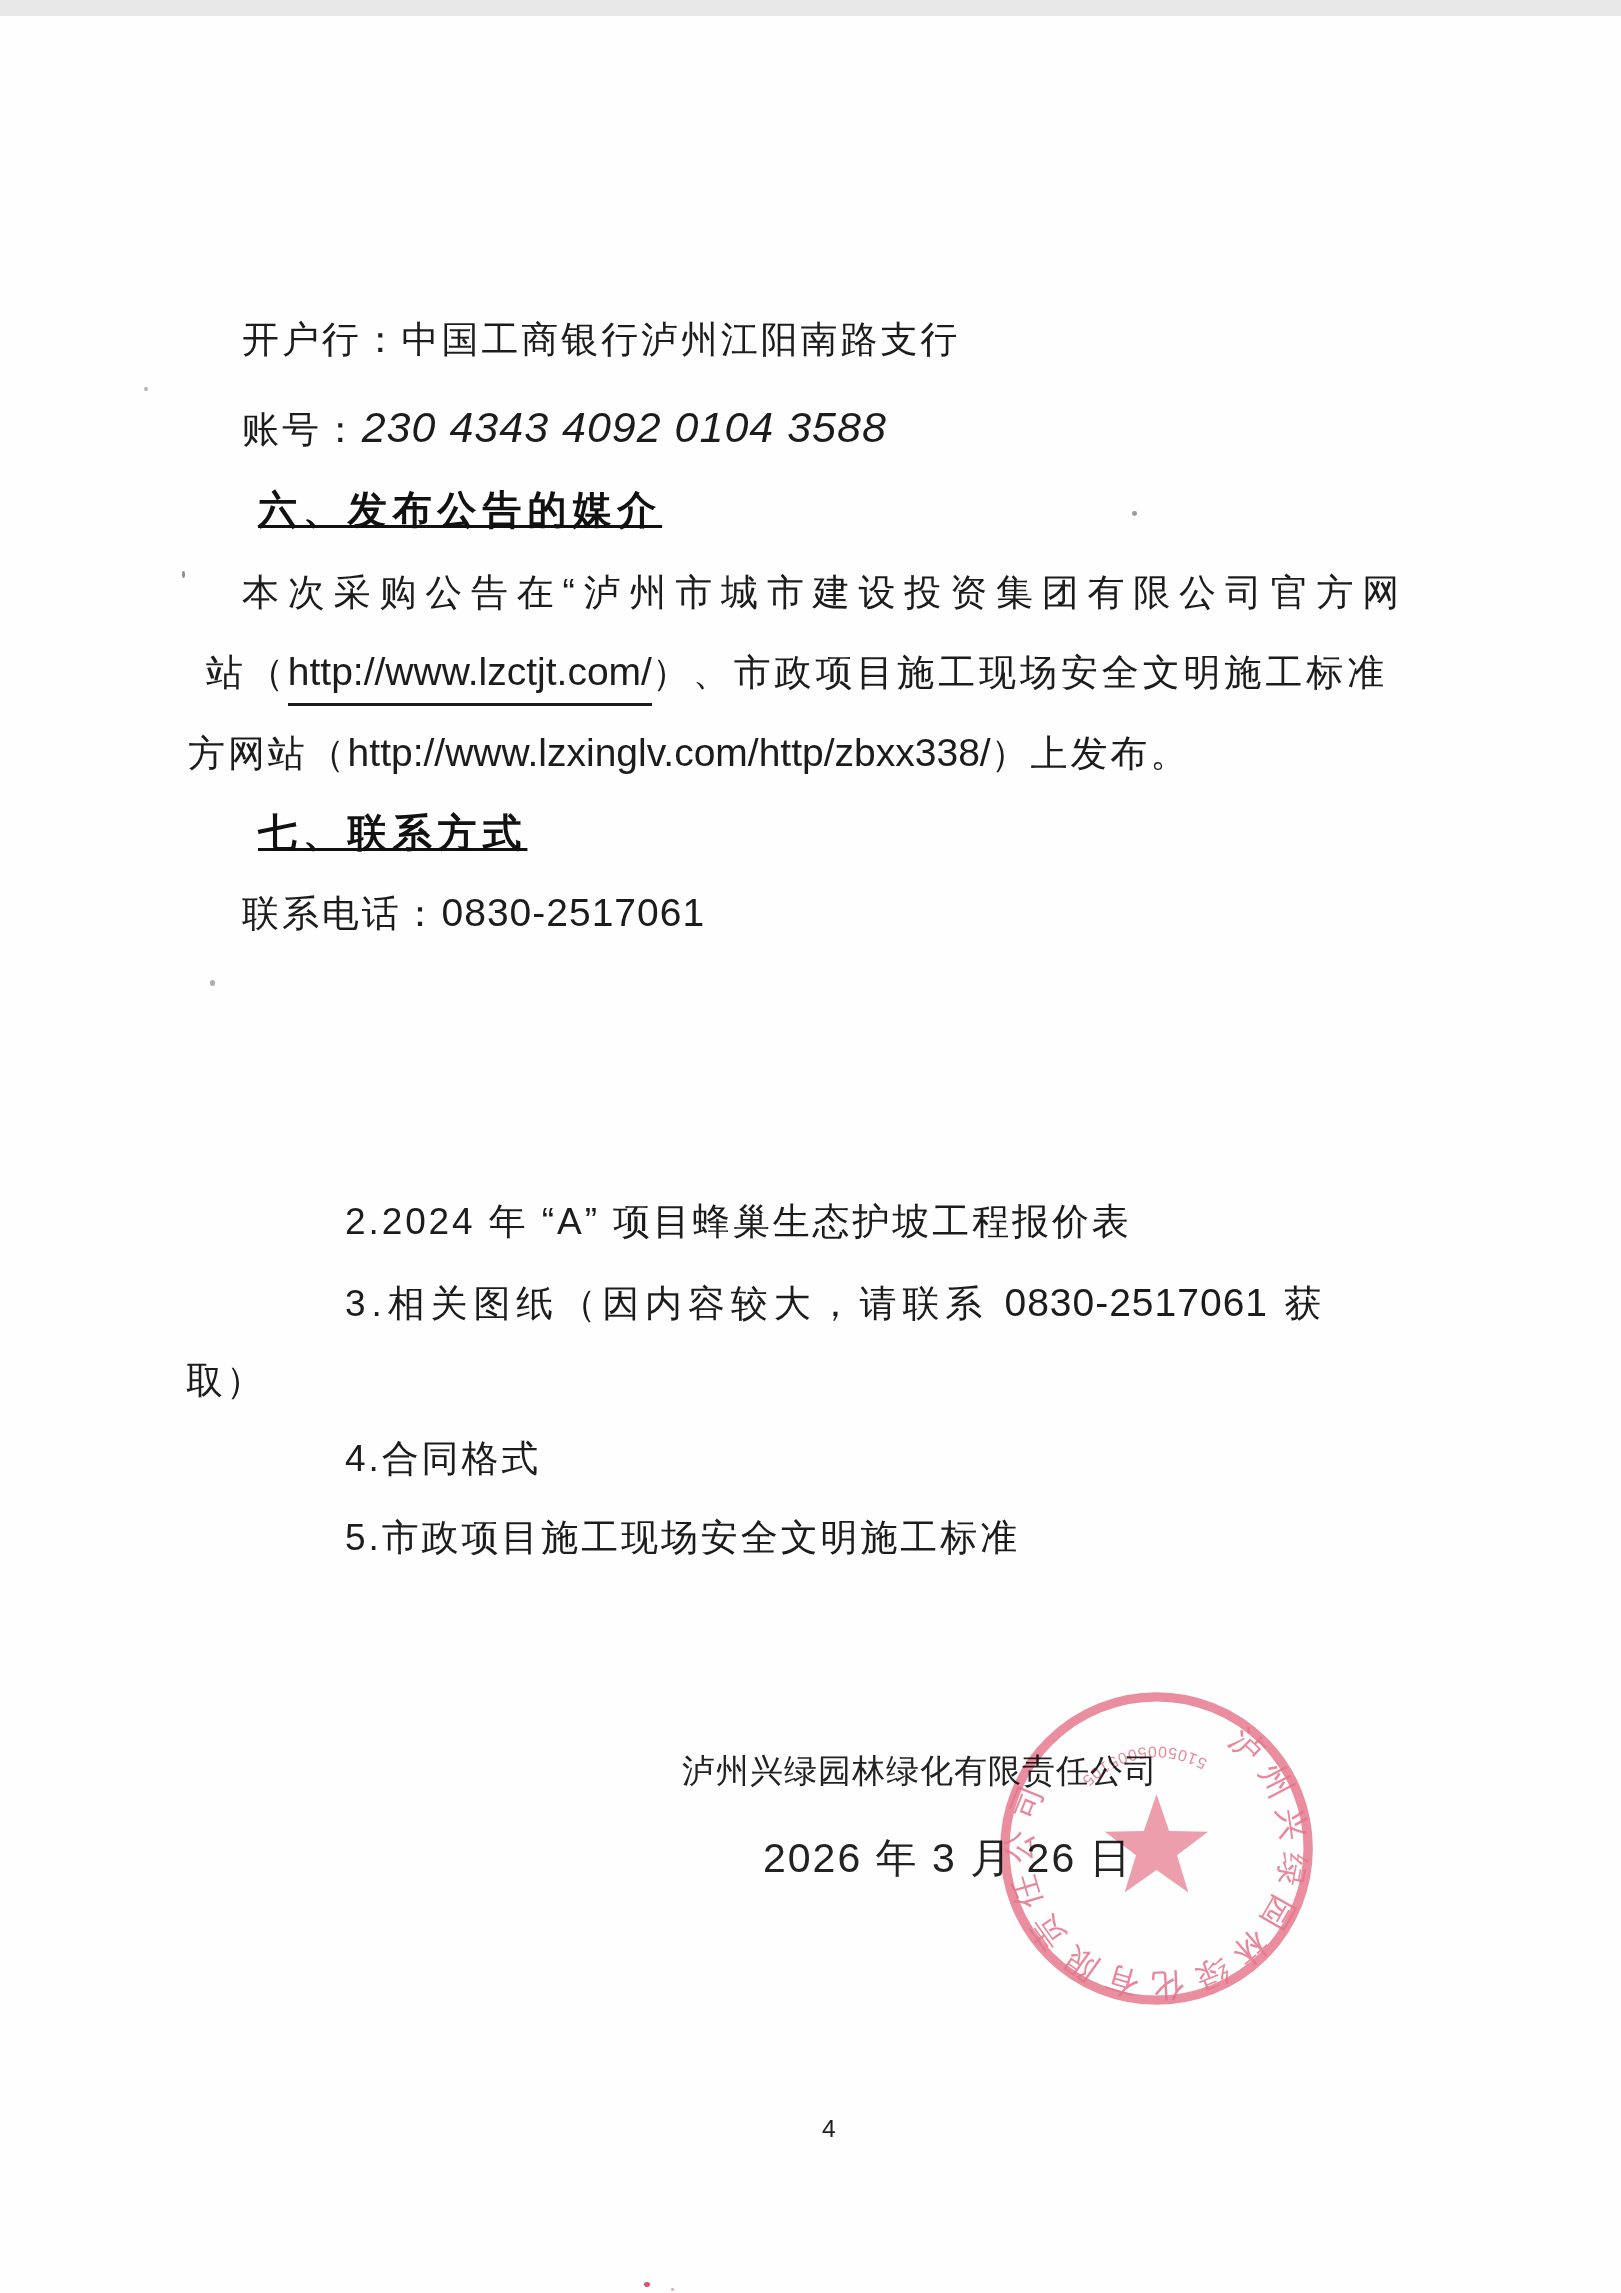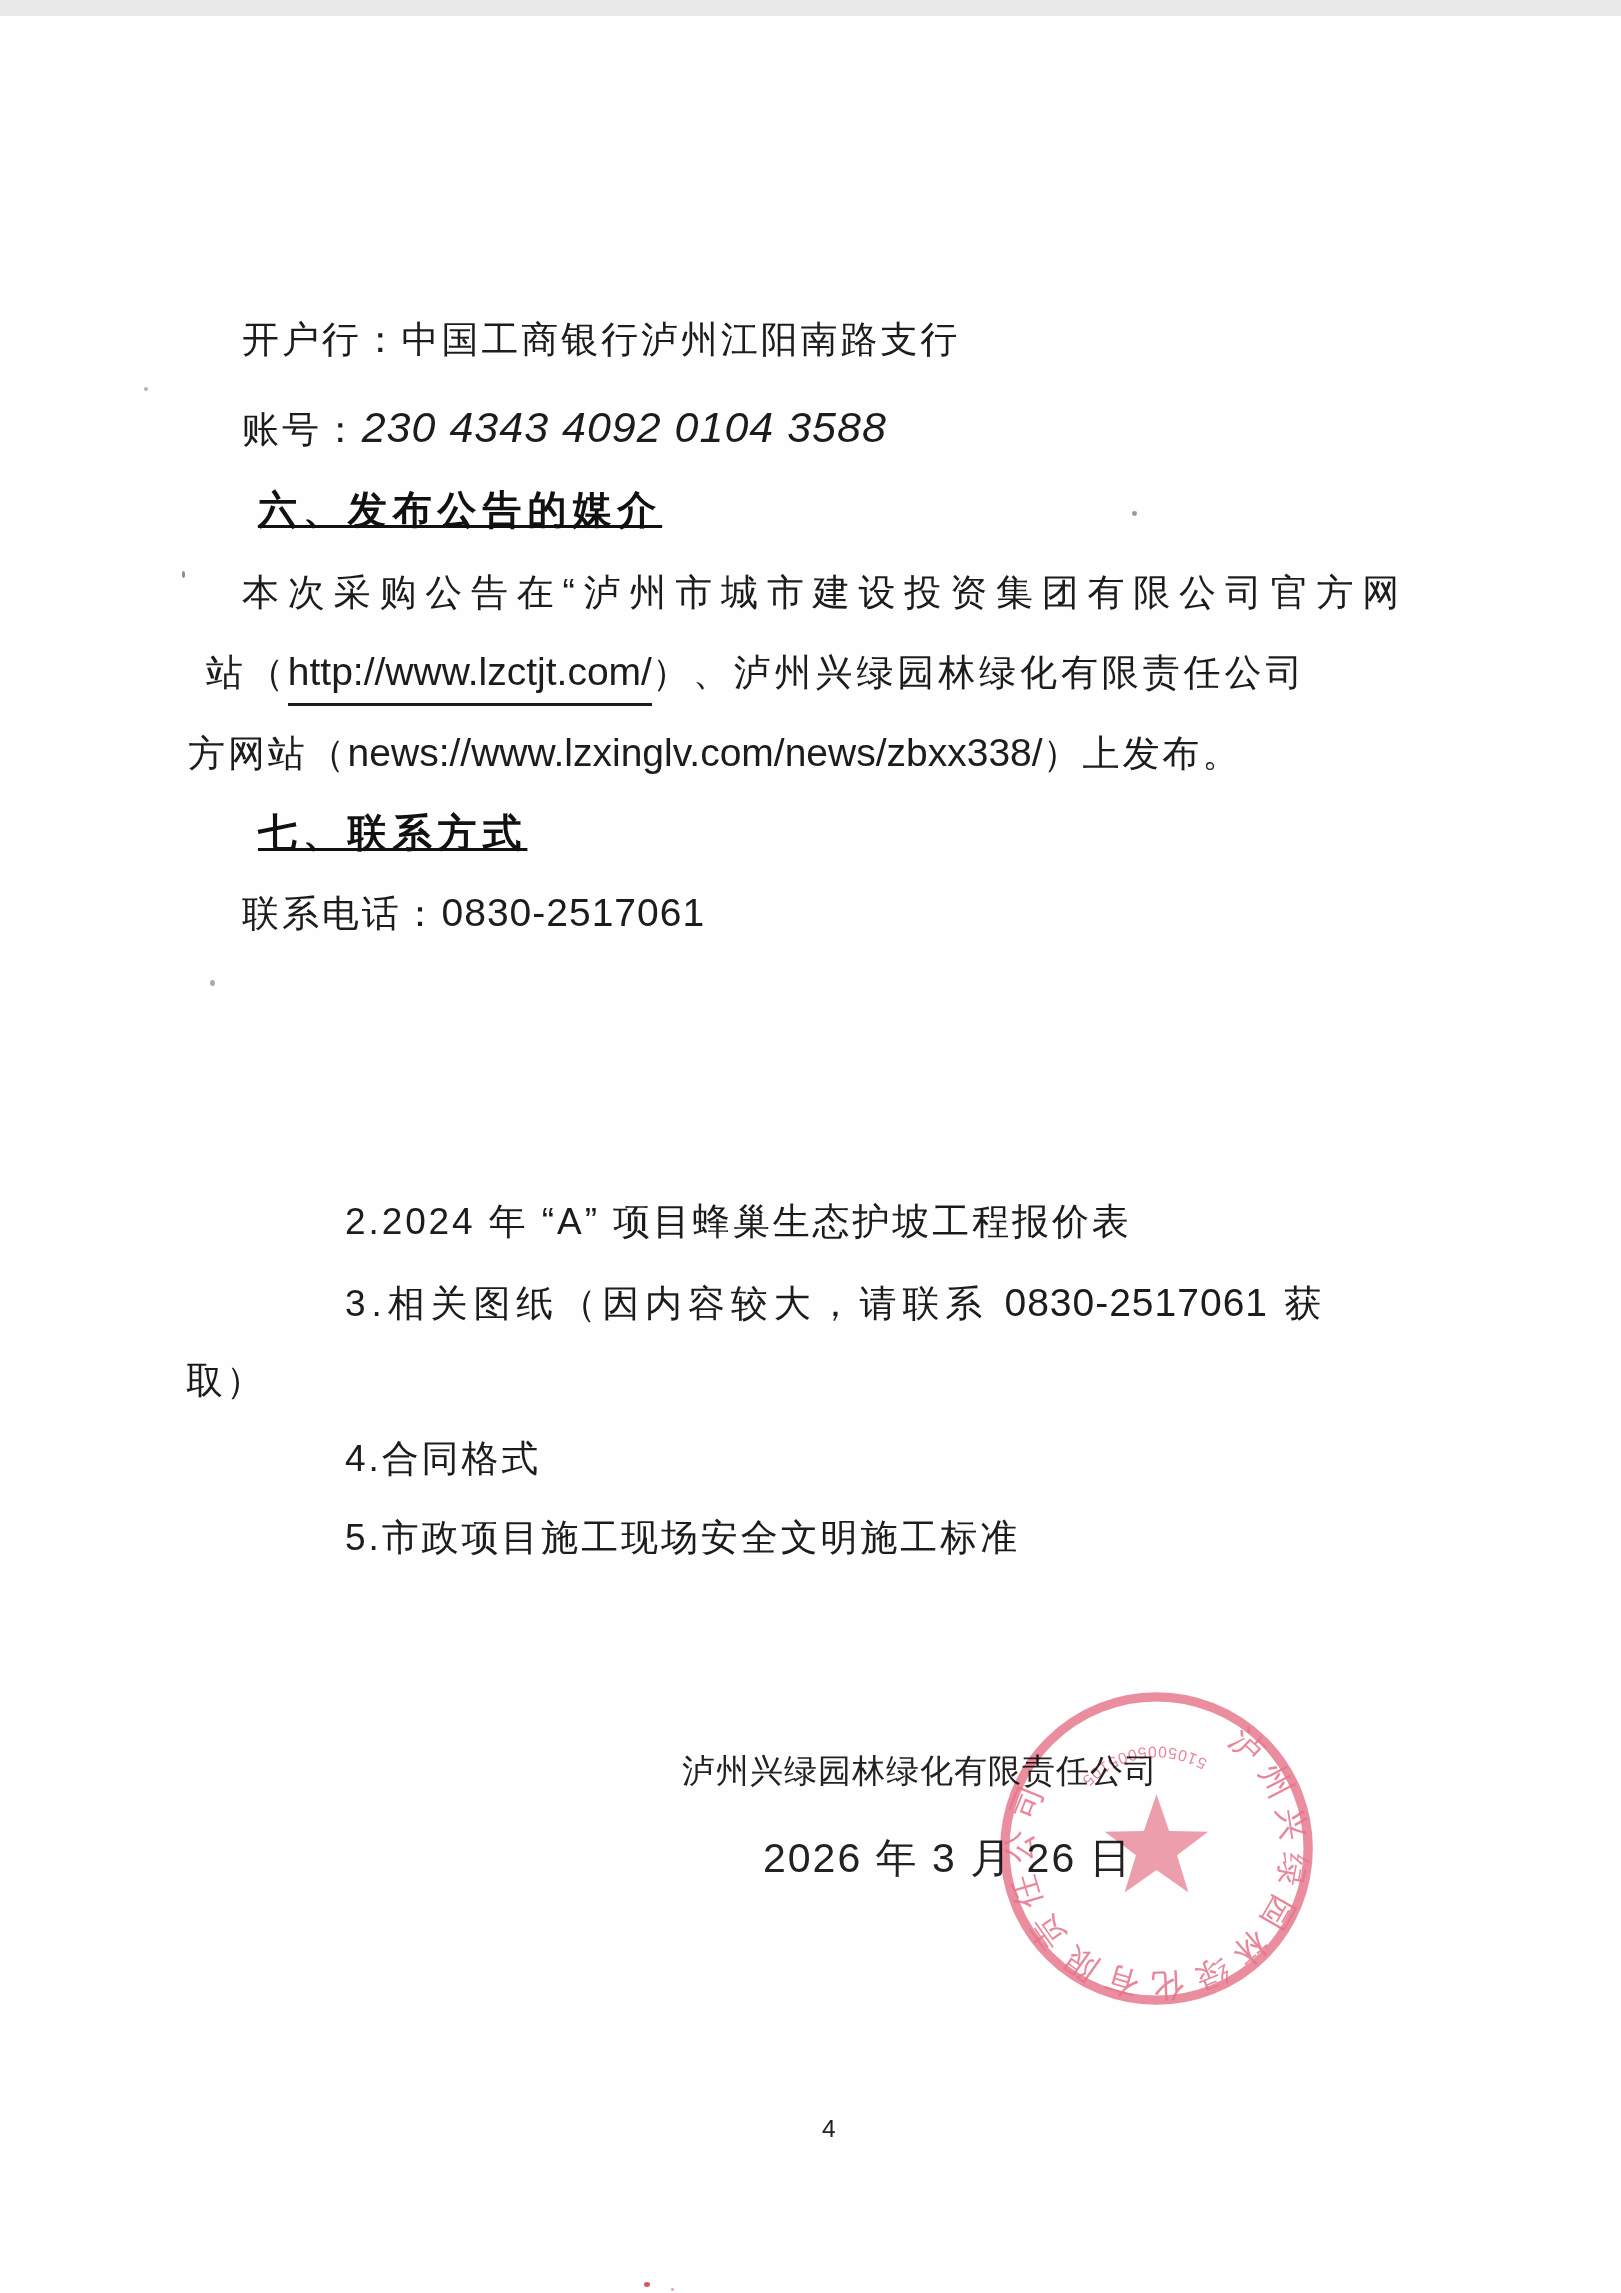--- a/index.html
+++ b/index.html
@@ -84,25 +84,25 @@
 
   <div class="line" style="left:242px; top:386px">
     <span>账号：</span><span class="num">230 4343 4092 0104 3588</span>
   </div>
 
   <div class="line heading" style="left:258px; top:471px">六、发布公告的媒介</div>
 
   <div class="line just1" style="left:242px; top:555px">本次采购公告在“泸州市城市建设投资集团有限公司官方网</div>
 
   <div class="line just2" style="left:206px; top:633px">
-    <span>站（</span><span class="url url-underlined">http://www.lzctjt.com/</span><span>）、泸州兴绿园林绿化有限责任公司</span>
+    <span>站（</span><span class="url url-underlined">http://www.lzctjt.com/</span><span>）、市政项目施工现场安全文明施工标准</span>
   </div>
 
   <div class="line just3" style="left:188px; top:714px">
-    <span>方网站（</span><span class="url">news://www.lzxinglv.com/news/zbxx338/</span><span>）上发布。</span>
+    <span>方网站（</span><span class="url">http://www.lzxinglv.com/http/zbxx338/</span><span>）上发布。</span>
   </div>
 
   <div class="line heading" style="left:258px; top:794px">七、联系方式</div>
 
   <div class="line" style="left:242px; top:874px">
     <span>联系电话：</span><span class="inline-num">0830-2517061</span>
   </div>
 
 
   <div class="line" style="left:345px; top:1184px">2.2024 年 “A” 项目蜂巢生态护坡工程报价表</div>

